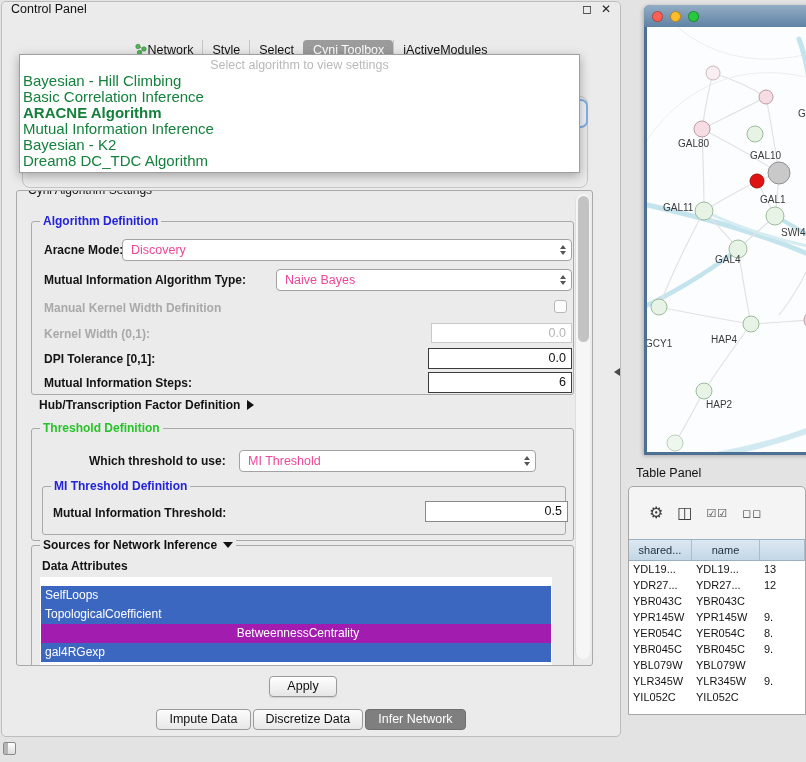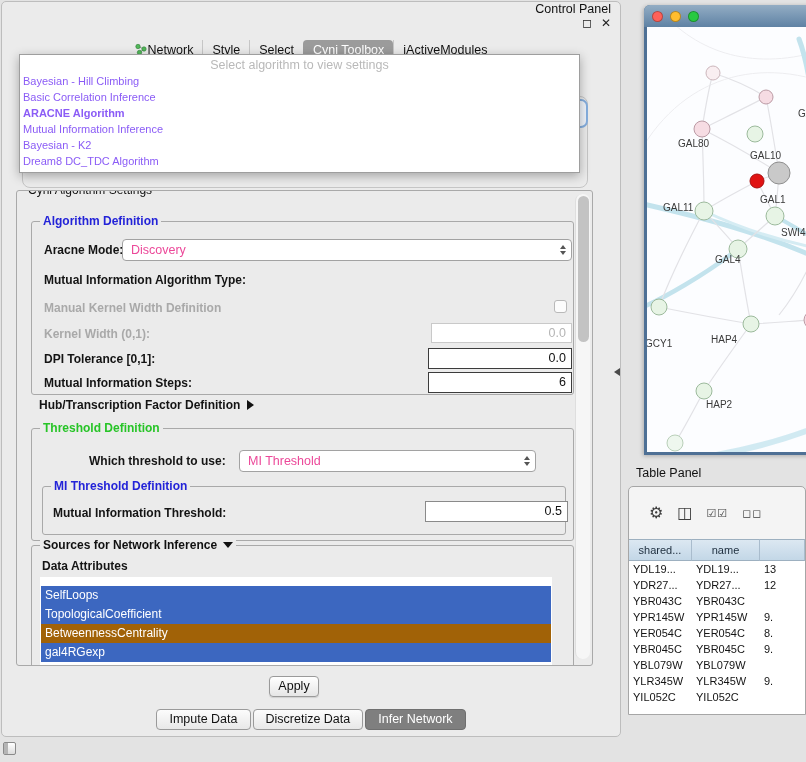--- a/index.html
+++ b/index.html
@@ -2,41 +2,41 @@
 <html><head>
 <meta charset="utf-8">
 <style>
   * { margin:0; padding:0; box-sizing:border-box; font-family:"Liberation Sans","DejaVu Sans",sans-serif; }
   html,body { width:806px; height:762px; }
   body { position:relative; background:#e3e3e3; overflow:hidden; }
 
   
   .control-panel { position:absolute; left:1px; top:1px; width:620px; height:736px;
     background:#ebebeb; border:1px solid #bdbdbd; border-radius:5px; }
-  .cp-titlebar { height:26px; display:flex; align-items:flex-end; padding:0 9px; font-size:12.5px; color:#111;flex-direction:column; }
+  .cp-titlebar { height:26px; display:flex; align-items:flex-start; padding:0 9px; font-size:12.5px; color:#111; }
   .cp-win-icons { margin-left:auto; display:flex; gap:9px; font-size:12px; color:#222; }
   .cp-win-icons .bold { font-weight:bold; }
 
   .cp-tabs { position:absolute; left:0; right:0; top:36px; height:24px; display:flex;
     justify-content:center; align-items:center; font-size:12.5px; color:#111; }
   .cp-tab { padding:3px 9px; display:flex; align-items:center; gap:1px; border-left:1px solid #c6c6c6; white-space:nowrap; }
   .cp-tab:first-child { border-left:none; }
   .cp-tab.active { background:#9b9b9b; color:#fff; border-radius:4px; border-left-color:transparent; }
 
   
   .fragment-box { position:absolute; left:20px; top:94px; width:566px; height:92px;
     border:1px solid #c5c5c5; border-radius:8px; z-index:5; }
   .fragment-blue { position:absolute; left:556px; top:97px; width:30px; height:29px;
     border:2px solid #85aede; border-radius:7px; background:#eef3fa; z-index:6; }
 
   
   .popup { position:absolute; left:17px; top:52px; width:561px; height:119px; background:#fff;
     border:1px solid #9e9e9e; box-shadow:0 3px 10px rgba(0,0,0,.3); z-index:40; padding-top:2px; }
   .popup-placeholder { text-align:center; color:#b9b9b9; font-size:12.5px; height:16px; line-height:16px; }
-  .popup-item { height:16px; line-height:16px; font-size:11px; padding-left:3px; color:#8b5cf6; white-space:nowrap; }
+  .popup-item { height:16px; line-height:16px; font-size:15px; padding-left:3px; color:#15803d; white-space:nowrap; }
   .popup-item.selected { font-weight:bold; }
 
   
   .group { position:absolute; border:1px solid #a9a9a9; border-radius:3px; }
   .group-title { position:absolute; top:-8px; left:8px; background:#ebebeb; padding:0 3px;
     font-size:12px; line-height:14px; white-space:nowrap; display:flex; align-items:center; }
   .t-blue  { color:#2323d8; font-weight:bold; }
   .t-green { color:#27c427; font-weight:bold; }
   .t-plain { color:#111; }
   .t-bold  { color:#111; font-weight:bold; }
@@ -71,21 +71,21 @@
   .tri-down { display:inline-block; width:0; height:0; border-left:5px solid transparent;
     border-right:5px solid transparent; border-top:6px solid #111; margin-left:6px; }
 
   .attr-list { position:absolute; left:8px; top:31px; width:512px; background:#fff; padding:9px 0; }
   .attr-item { height:19px; line-height:19px; color:#fff; font-size:12px; padding-left:4px; margin:0 1px; white-space:nowrap; }
 
   .v-scrollbar { position:absolute; right:2px; top:3px; width:15px; height:465px;
     background:#f6f6f6; border-left:1px solid #dedede; border-radius:7px; }
   .v-thumb { position:absolute; left:2px; top:2px; width:11px; height:146px; background:#c3c3c3; border-radius:6px; }
 
-  .apply-btn { position:absolute; left:267px; top:674px; width:50px; height:21px; border:1px solid #9a9a9a;
+  .apply-btn { position:absolute; left:267px; top:674px; width:68px; height:21px; border:1px solid #9a9a9a;
     border-radius:4px; background:linear-gradient(#ffffff,#e6e6e6); font-size:12.5px; text-align:center;
     line-height:19px; color:#111; box-shadow:0 1px 1px rgba(0,0,0,.12); }
 
   .bottom-tabs { position:absolute; left:0; right:0; top:707px; display:flex; justify-content:center; gap:2px; }
   .bottom-tab { height:21px; line-height:19px; padding:0 12px; border:1px solid #9a9a9a;
     background:linear-gradient(#fcfcfc,#e8e8e8); font-size:12.5px; border-radius:4px; color:#111; white-space:nowrap; }
   .bottom-tab.active { background:#7f7f7f; color:#fff; border-color:#6f6f6f; }
 
   
   .splitter-arrow { position:absolute; left:614px; top:368px; width:0; height:0;
@@ -186,20 +186,27 @@
       <div class="lbl" style="left:12px;top:21px">Aracne Mode:</div>
       <div class="combo" style="left:90px;top:17px;width:450px;height:22px">
         <span class="combo-text">Discovery</span>
         <span class="stepper">
             <i class="up"></i>
             <i class="dn"></i>
           </span>
       </div>
 
       <div class="lbl" style="left:12px;top:51px">Mutual Information Algorithm Type:</div>
+      <div class="combo" style="left:244px;top:47px;width:296px;height:22px">
+        <span class="combo-text">Naive Bayes</span>
+        <span class="stepper">
+            <i class="up"></i>
+            <i class="dn"></i>
+          </span>
+      </div>
 
       <div class="lbl disabled" style="left:12px;top:79px">Manual Kernel Width Definition</div>
       <div class="checkbox" style="left:522px;top:78px"></div>
 
       <div class="lbl disabled" style="left:12px;top:105px">Kernel Width (0,1):</div>
       <div class="field light" style="left:399px;top:101px;width:141px;height:20px">0.0</div>
 
       <div class="lbl" style="left:12px;top:130px">DPI Tolerance [0,1]:</div>
       <div class="field strong" style="left:396px;top:126px;width:144px;height:21px">0.0</div>
 
@@ -233,21 +240,21 @@
 
     <div class="group" id="sources-group">
       <div class="group-title t-bold">
         <span>Sources for Network Inference</span>
         <span class="tri-down"></span>
       </div>
       <div class="lbl" style="left:10px;top:13px">Data Attributes</div>
       <div class="attr-list">
           <div class="attr-item" style="background: rgb(60, 103, 192);">SelfLoops</div>
           <div class="attr-item" style="background: rgb(60, 103, 192);">TopologicalCoefficient</div>
-          <div class="attr-item" style="background: #a16207;">BetweennessCentrality</div>
+          <div class="attr-item" style="background: #a21caf; text-align: center;">BetweennessCentrality</div>
           <div class="attr-item" style="background: rgb(60, 103, 192);">gal4RGexp</div>
         </div>
     </div>
 
     <div class="v-scrollbar">
       <div class="v-thumb"></div>
     </div>
   </div>
 
   <div class="apply-btn">Apply</div>

